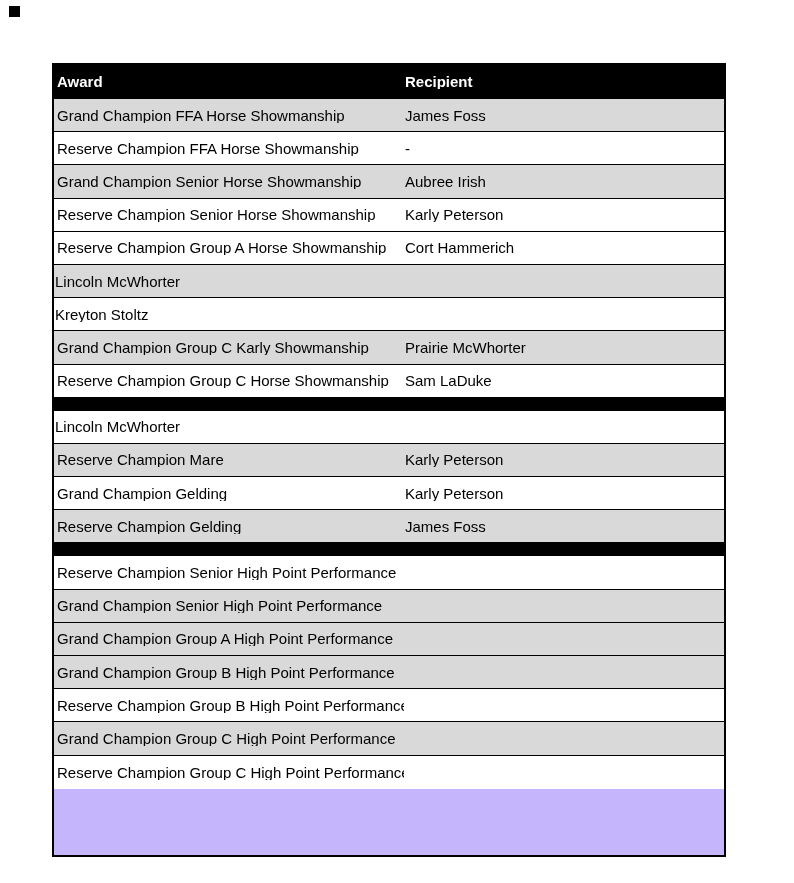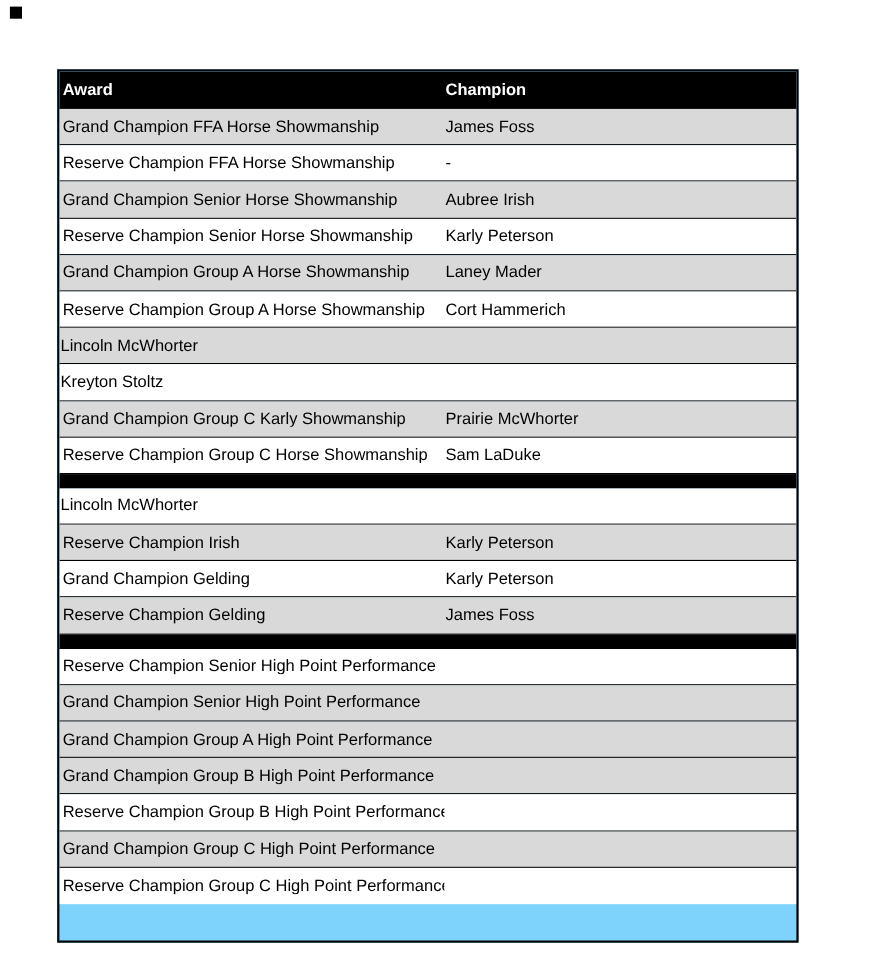--- a/index.html
+++ b/index.html
@@ -24,21 +24,21 @@
     background: var(--separator-bg, #000000);
   }
   .awards-table {
     position: absolute;
     left: 52px;
     top: 63px;
     width: 674px;
     height: 794px;
     box-sizing: border-box;
     border: 2px solid var(--border, #000000);
-    background: #7dd3fc;
+    background: #c4b5fd;
     display: flex;
     flex-direction: column;
     overflow: hidden;
   }
   .row {
     display: flex;
     align-items: center;
     box-sizing: border-box;
     border-bottom: 1px solid var(--border, #000000);
     font-size: 15px;
@@ -86,42 +86,38 @@
   }
 </style>
 </head>
 <body>
 
 <div class="corner-mark"></div>
 
 <div class="awards-table">
   <div class="row header-row">
     <div class="cell-award">Award</div>
-    <div class="cell-recipient">Champion</div>
+    <div class="cell-recipient">Recipient</div>
   </div>
   <div class="rows-host" id="rows">
       <div class="row data-row shaded">
         <div class="cell-award">Grand Champion FFA Horse Showmanship</div>
         <div class="cell-recipient">James Foss</div>
       </div>
       <div class="row data-row">
         <div class="cell-award">Reserve Champion FFA Horse Showmanship</div>
         <div class="cell-recipient">-</div>
       </div>
       <div class="row data-row shaded">
         <div class="cell-award">Grand Champion Senior Horse Showmanship</div>
         <div class="cell-recipient">Aubree Irish</div>
       </div>
       <div class="row data-row">
         <div class="cell-award">Reserve Champion Senior Horse Showmanship</div>
         <div class="cell-recipient">Karly Peterson</div>
-      </div>
-      <div class="row data-row shaded">
-        <div class="cell-award">Grand Champion Group A Horse Showmanship</div>
-        <div class="cell-recipient">Laney Mader</div>
       </div>
       <div class="row data-row">
         <div class="cell-award">Reserve Champion Group A Horse Showmanship</div>
         <div class="cell-recipient">Cort Hammerich</div>
       </div>
       <div class="row data-row shaded">
         <div class="cell-recipient">Lincoln McWhorter</div>
       </div>
       <div class="row data-row">
         <div class="cell-recipient">Kreyton Stoltz</div>
@@ -132,21 +128,21 @@
       </div>
       <div class="row data-row">
         <div class="cell-award">Reserve Champion Group C Horse Showmanship</div>
         <div class="cell-recipient">Sam LaDuke</div>
       </div>
       <div class="row separator-row"></div>
       <div class="row data-row">
         <div class="cell-recipient">Lincoln McWhorter</div>
       </div>
       <div class="row data-row shaded">
-        <div class="cell-award">Reserve Champion Irish</div>
+        <div class="cell-award">Reserve Champion Mare</div>
         <div class="cell-recipient">Karly Peterson</div>
       </div>
       <div class="row data-row">
         <div class="cell-award">Grand Champion Gelding</div>
         <div class="cell-recipient">Karly Peterson</div>
       </div>
       <div class="row data-row shaded">
         <div class="cell-award">Reserve Champion Gelding</div>
         <div class="cell-recipient">James Foss</div>
       </div>

